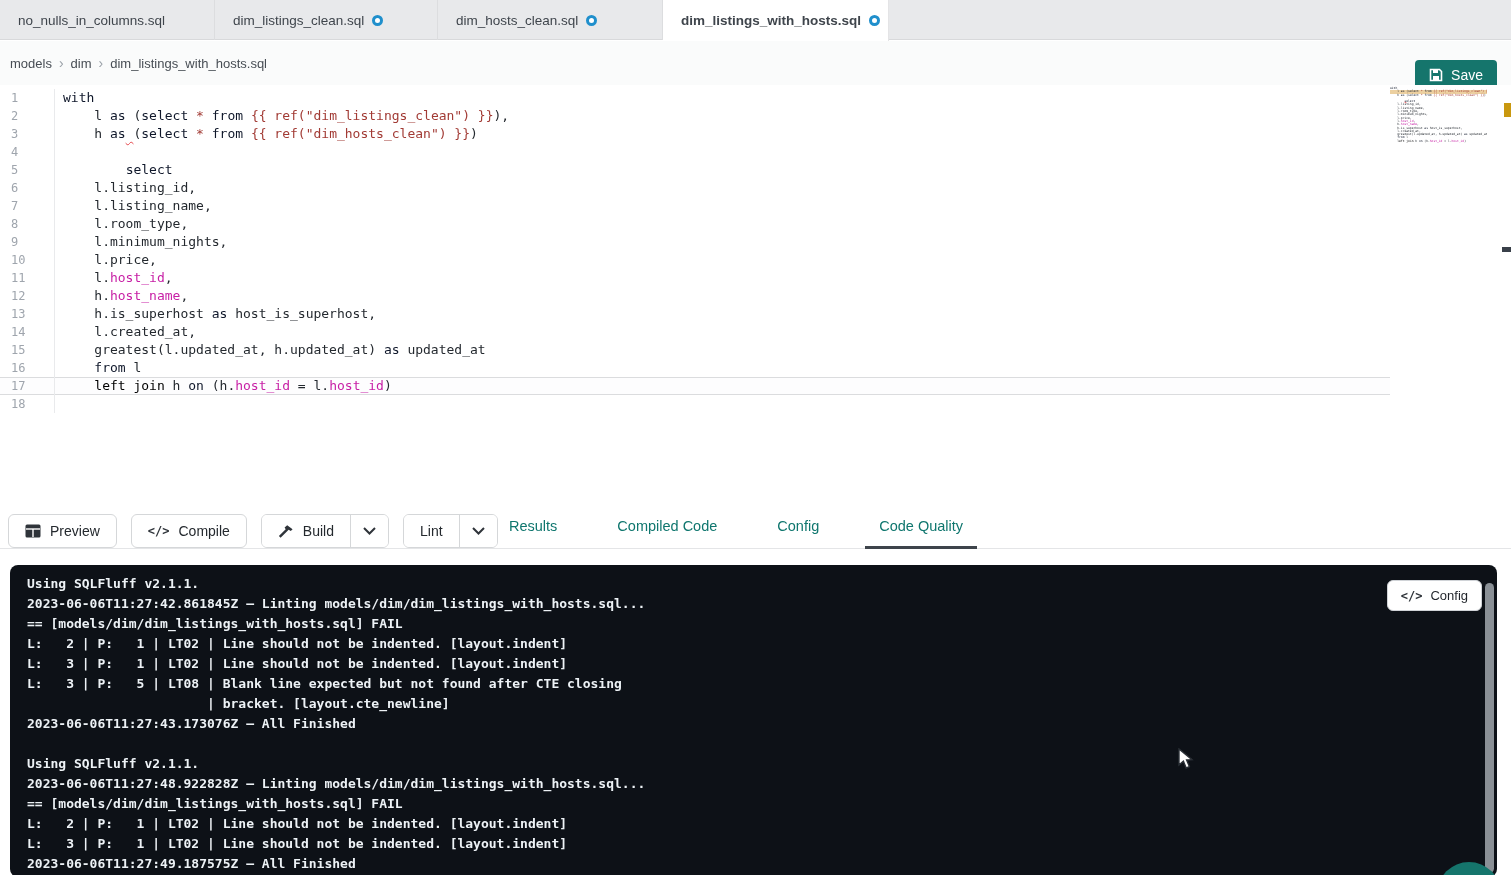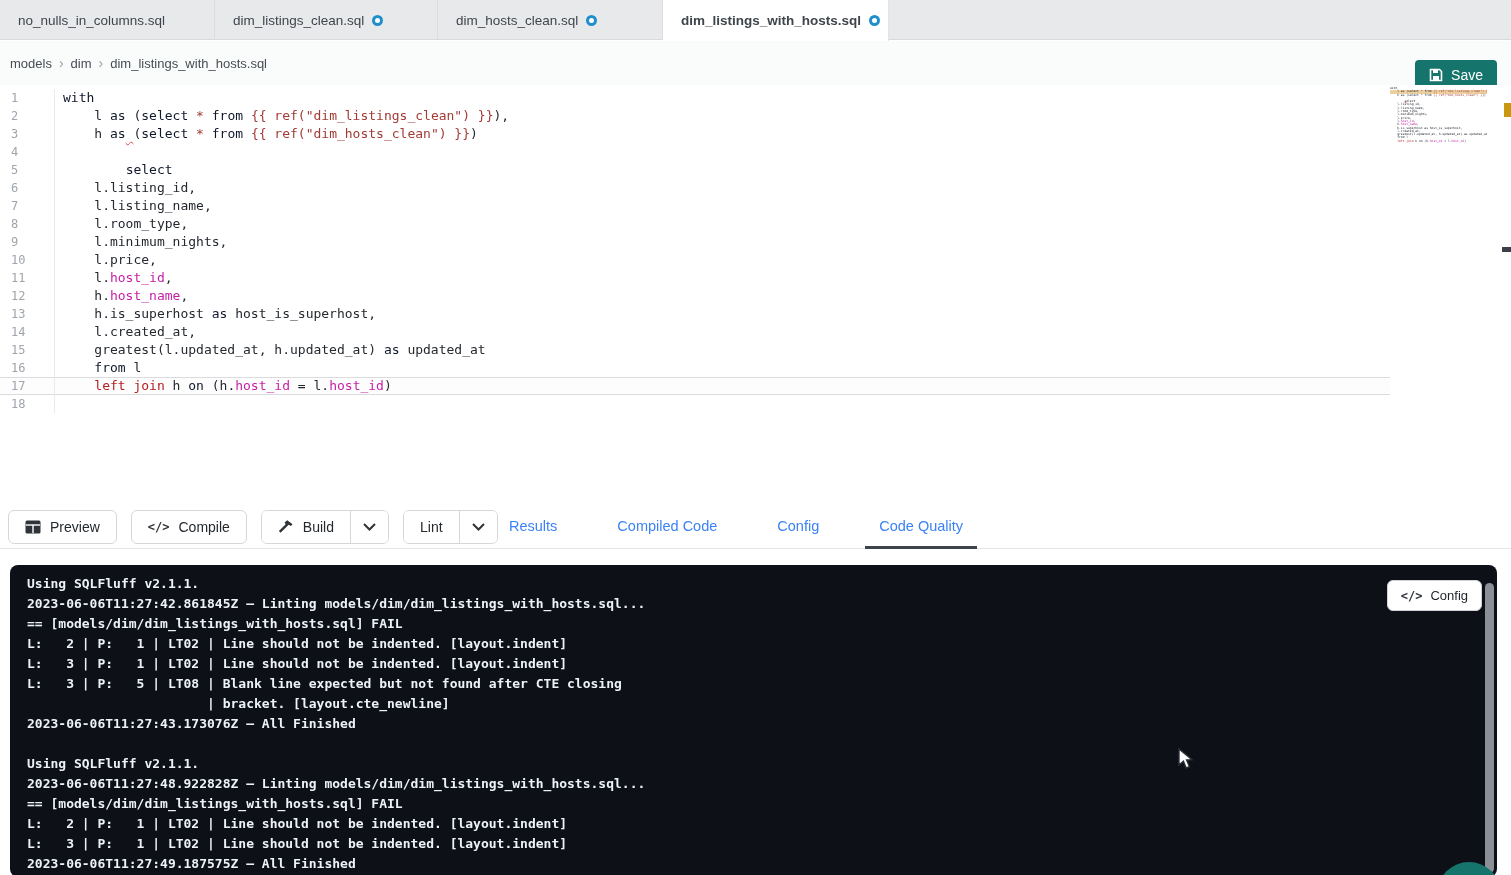--- a/index.html
+++ b/index.html
@@ -31,48 +31,48 @@
   .crow { height:18px; display:flex; white-space:pre;
     font-family:"DejaVu Sans Mono", monospace; font-size:13px; line-height:18px; }
   .crow .ln { width:55px; flex:0 0 auto; padding-left:11px; color:#9fa5ad; font-size:12px;
     border-right:1px solid #e9eaec; }
   .crow .ctext { padding-left:8px; flex:1; }
   .crow.active { background:#fdfdfe; box-shadow: inset 0 1px 0 #dbdcde, inset 0 -1px 0 #dbdcde; }
   .seg-p  { color:#24292f; }
   .seg-kw { color:#0f172a; }
   .seg-j  { color:#a23b35; }
   .seg-f  { color:#c71fa5; }
-  .seg-d  { color:#b91c1c; }
+  .seg-d  { color:#000000; }
   .seg-sq { text-decoration:underline wavy #e5484d; text-decoration-thickness:1px; text-underline-offset:3px; }
 
   .minimap { position:absolute; right:24px; top:0; width:97px; padding-top:2px;
     font-family:"DejaVu Sans Mono", monospace; font-size:3px; line-height:3.3px;
     white-space:pre; overflow:hidden; }
   .mrow { height:3.3px; }
   .mrow.hl { background:#ecd0a0; }
   .ruler-mark-warn { position:absolute; right:0; top:18px; width:7px; height:14px; background:#c9980f; }
   .ruler-mark-dark { position:absolute; right:0; top:162px; width:9px; height:5px; background:#394049; }
 
   
   .toolbar { position:absolute; left:0; top:505px; width:1511px; height:44px;
-    border-bottom:1px solid #e4e5e7; background:#fff; display:flex; align-items:center; }
+    border-bottom:1px solid #e4e5e7; background:#fff; display:flex; align-items:flex-end; }
   .btn { height:34px; display:inline-flex; align-items:center; gap:9px; padding:0 16px;
     background:#fff; border:1px solid #d5d7d9; border-radius:6px; font-size:14px;
     color:#24292e; font-family:inherit; }
   .btn-group { display:inline-flex; height:34px; border:1px solid #d5d7d9; border-radius:6px; overflow:hidden; }
   .btn-group .main { height:100%; display:inline-flex; align-items:center; gap:9px; padding:0 16px;
     background:#fff; border:none; font-size:14px; color:#24292e; font-family:inherit; }
   .btn-group .chev { height:100%; width:38px; background:#fff; border:none;
     border-left:1px solid #d5d7d9; display:inline-flex; align-items:center; justify-content:center; }
   .tb-gap { width:14px; flex:0 0 auto; }
   .code-glyph { font-family:"DejaVu Sans Mono", monospace; font-weight:bold; font-size:12px; color:#2f343a; }
 
   .panel-tabs { position:absolute; left:495px; top:0; height:44px; display:flex; gap:32px; }
   .ptab { height:100%; display:flex; align-items:center; padding:0 14px; font-size:14.5px;
-    color:#3b82f6; border-bottom:3px solid transparent; }
+    color:#0f766e; border-bottom:3px solid transparent; }
   .ptab.active { border-bottom-color:#3e444b; }
 
   
   .terminal { position:absolute; left:10px; top:565px; width:1487px; height:312px;
     background:#0d1117; border-radius:8px; padding:9px 0 0 17px; overflow:hidden; }
   .tline { font-family:"DejaVu Sans Mono", monospace; font-size:13px; font-weight:bold;
     line-height:20px; color:#edf2f6; white-space:pre; height:20px; }
   .config-btn { position:absolute; top:15px; right:15px; height:31px; padding:0 13px;
     background:#fff; border:1px solid #d0d3d7; border-radius:6px; display:flex;
     align-items:center; gap:8px; font-size:13px; color:#1f2329; font-family:inherit; }

